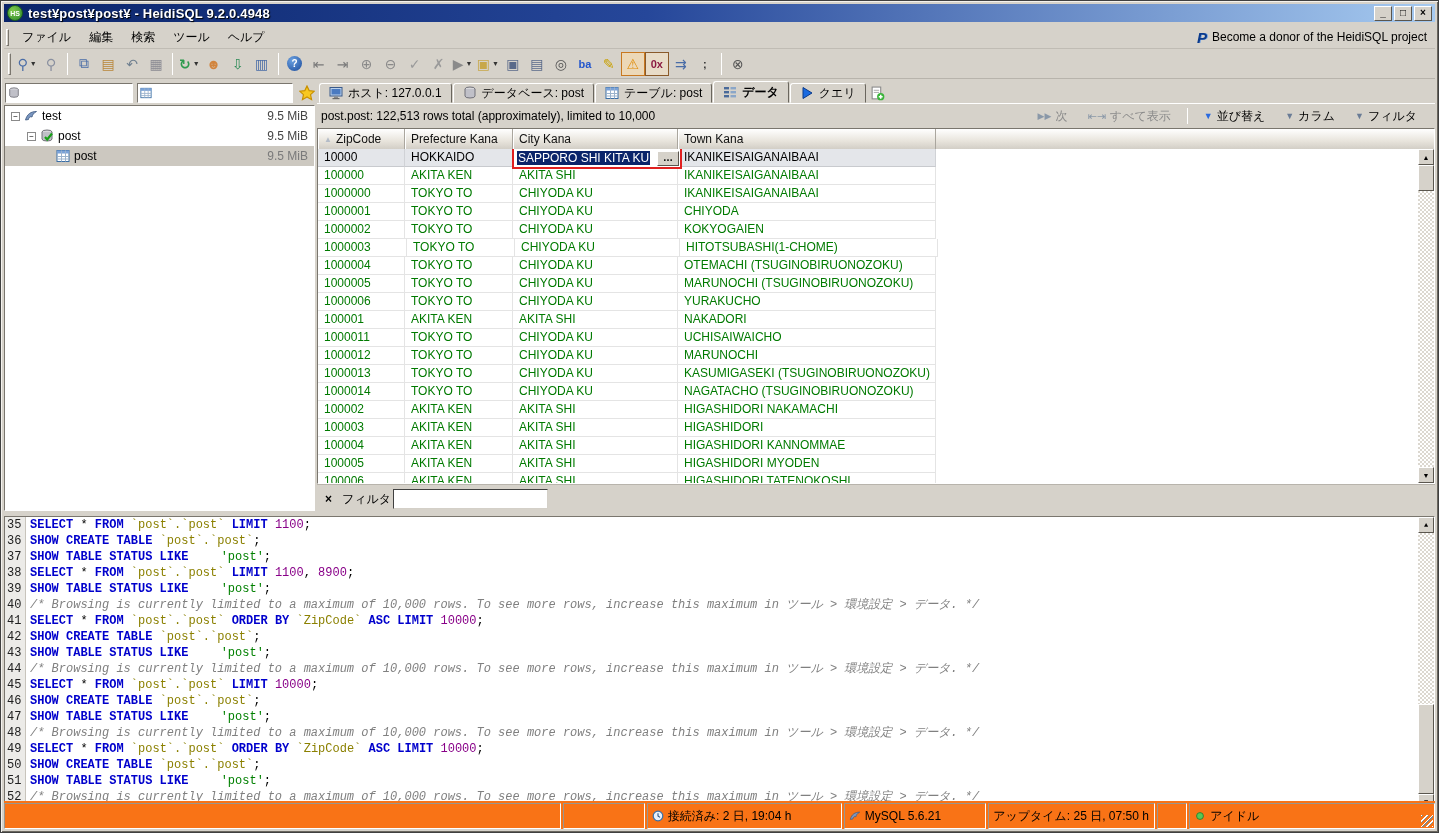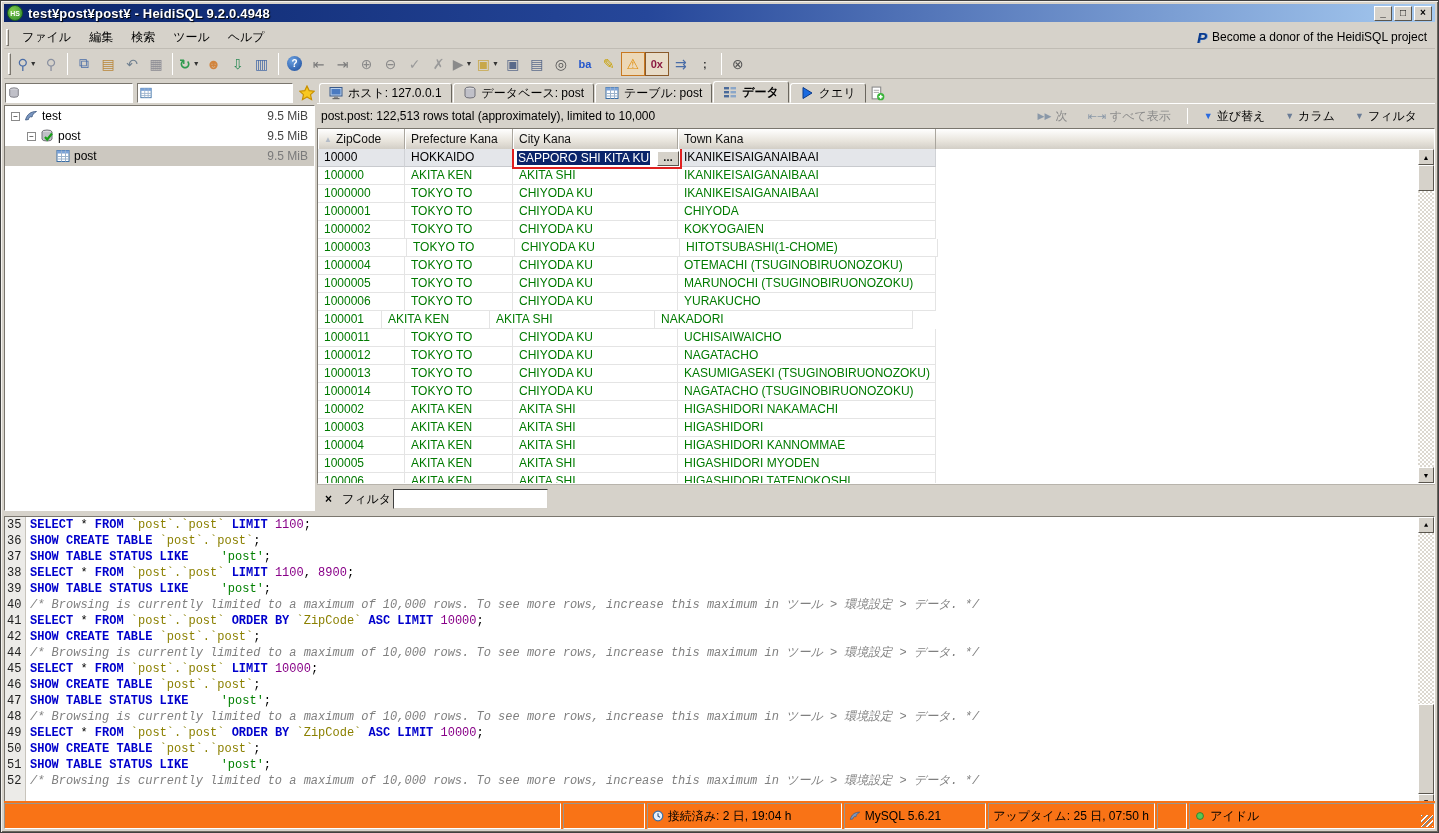--- a/index.html
+++ b/index.html
@@ -480,36 +480,36 @@
             <div class="gcell" style="width: 165px;">CHIYODA KU</div>
             <div class="gcell" style="width: 258px;">MARUNOCHI (TSUGINOBIRUONOZOKU)</div>
           </div>
           <div class="grow">
             <div class="gcell" style="width: 87px;">1000006</div>
             <div class="gcell" style="width: 108px;">TOKYO TO</div>
             <div class="gcell" style="width: 165px;">CHIYODA KU</div>
             <div class="gcell" style="width: 258px;">YURAKUCHO</div>
           </div>
           <div class="grow">
-            <div class="gcell" style="width: 64px;">100001</div>
+            <div class="gcell" style="width: 87px;">100001</div>
             <div class="gcell" style="width: 108px;">AKITA KEN</div>
             <div class="gcell" style="width: 165px;">AKITA SHI</div>
             <div class="gcell" style="width: 258px;">NAKADORI</div>
           </div>
           <div class="grow">
             <div class="gcell" style="width: 87px;">1000011</div>
             <div class="gcell" style="width: 108px;">TOKYO TO</div>
             <div class="gcell" style="width: 165px;">CHIYODA KU</div>
             <div class="gcell" style="width: 258px;">UCHISAIWAICHO</div>
           </div>
           <div class="grow">
             <div class="gcell" style="width: 87px;">1000012</div>
             <div class="gcell" style="width: 108px;">TOKYO TO</div>
             <div class="gcell" style="width: 165px;">CHIYODA KU</div>
-            <div class="gcell" style="width: 258px;">NAGATACHO</div>
+            <div class="gcell" style="width: 258px;">MARUNOCHI</div>
           </div>
           <div class="grow">
             <div class="gcell" style="width: 87px;">1000013</div>
             <div class="gcell" style="width: 108px;">TOKYO TO</div>
             <div class="gcell" style="width: 165px;">CHIYODA KU</div>
             <div class="gcell" style="width: 258px;">KASUMIGASEKI (TSUGINOBIRUONOZOKU)</div>
           </div>
           <div class="grow">
             <div class="gcell" style="width: 87px;">1000014</div>
             <div class="gcell" style="width: 108px;">TOKYO TO</div>
@@ -566,20 +566,21 @@
     <div id="gutterbg"></div>
     <div id="sqllines">
         <div class="sqlline"><span class="ln">35</span><span class="code"><span class="tk-k">SELECT </span><span class="tk-p">* </span><span class="tk-k">FROM </span><span class="tk-i">`post`.`post` </span><span class="tk-k">LIMIT </span><span class="tk-num">1100</span><span class="tk-p">;</span></span></div>
         <div class="sqlline"><span class="ln">36</span><span class="code"><span class="tk-k">SHOW CREATE TABLE </span><span class="tk-i">`post`.`post`</span><span class="tk-p">;</span></span></div>
         <div class="sqlline"><span class="ln">37</span><span class="code"><span class="tk-k">SHOW TABLE STATUS LIKE </span><span class="tk-s">'post'</span><span class="tk-p">;</span></span></div>
         <div class="sqlline"><span class="ln">38</span><span class="code"><span class="tk-k">SELECT </span><span class="tk-p">* </span><span class="tk-k">FROM </span><span class="tk-i">`post`.`post` </span><span class="tk-k">LIMIT </span><span class="tk-num">1100</span><span class="tk-p">, </span><span class="tk-num">8900</span><span class="tk-p">;</span></span></div>
         <div class="sqlline"><span class="ln">39</span><span class="code"><span class="tk-k">SHOW TABLE STATUS LIKE </span><span class="tk-s">'post'</span><span class="tk-p">;</span></span></div>
         <div class="sqlline"><span class="ln">40</span><span class="code"><span class="tk-c">/* Browsing is currently limited to a maximum of 10,000 rows. To see more rows, increase this maximum in ツール &gt; 環境設定 &gt; データ. */</span></span></div>
         <div class="sqlline"><span class="ln">41</span><span class="code"><span class="tk-k">SELECT </span><span class="tk-p">* </span><span class="tk-k">FROM </span><span class="tk-i">`post`.`post` </span><span class="tk-k">ORDER BY </span><span class="tk-i">`ZipCode` </span><span class="tk-k">ASC LIMIT </span><span class="tk-num">10000</span><span class="tk-p">;</span></span></div>
         <div class="sqlline"><span class="ln">42</span><span class="code"><span class="tk-k">SHOW CREATE TABLE </span><span class="tk-i">`post`.`post`</span><span class="tk-p">;</span></span></div>
+        <div class="sqlline"><span class="ln">43</span><span class="code"><span class="tk-k">SHOW TABLE STATUS LIKE </span><span class="tk-s">'post'</span><span class="tk-p">;</span></span></div>
         <div class="sqlline"><span class="ln">44</span><span class="code"><span class="tk-c">/* Browsing is currently limited to a maximum of 10,000 rows. To see more rows, increase this maximum in ツール &gt; 環境設定 &gt; データ. */</span></span></div>
         <div class="sqlline"><span class="ln">45</span><span class="code"><span class="tk-k">SELECT </span><span class="tk-p">* </span><span class="tk-k">FROM </span><span class="tk-i">`post`.`post` </span><span class="tk-k">LIMIT </span><span class="tk-num">10000</span><span class="tk-p">;</span></span></div>
         <div class="sqlline"><span class="ln">46</span><span class="code"><span class="tk-k">SHOW CREATE TABLE </span><span class="tk-i">`post`.`post`</span><span class="tk-p">;</span></span></div>
         <div class="sqlline"><span class="ln">47</span><span class="code"><span class="tk-k">SHOW TABLE STATUS LIKE </span><span class="tk-s">'post'</span><span class="tk-p">;</span></span></div>
         <div class="sqlline"><span class="ln">48</span><span class="code"><span class="tk-c">/* Browsing is currently limited to a maximum of 10,000 rows. To see more rows, increase this maximum in ツール &gt; 環境設定 &gt; データ. */</span></span></div>
         <div class="sqlline"><span class="ln">49</span><span class="code"><span class="tk-k">SELECT </span><span class="tk-p">* </span><span class="tk-k">FROM </span><span class="tk-i">`post`.`post` </span><span class="tk-k">ORDER BY </span><span class="tk-i">`ZipCode` </span><span class="tk-k">ASC LIMIT </span><span class="tk-num">10000</span><span class="tk-p">;</span></span></div>
         <div class="sqlline"><span class="ln">50</span><span class="code"><span class="tk-k">SHOW CREATE TABLE </span><span class="tk-i">`post`.`post`</span><span class="tk-p">;</span></span></div>
         <div class="sqlline"><span class="ln">51</span><span class="code"><span class="tk-k">SHOW TABLE STATUS LIKE </span><span class="tk-s">'post'</span><span class="tk-p">;</span></span></div>
         <div class="sqlline"><span class="ln">52</span><span class="code"><span class="tk-c">/* Browsing is currently limited to a maximum of 10,000 rows. To see more rows, increase this maximum in ツール &gt; 環境設定 &gt; データ. */</span></span></div>
       </div>

